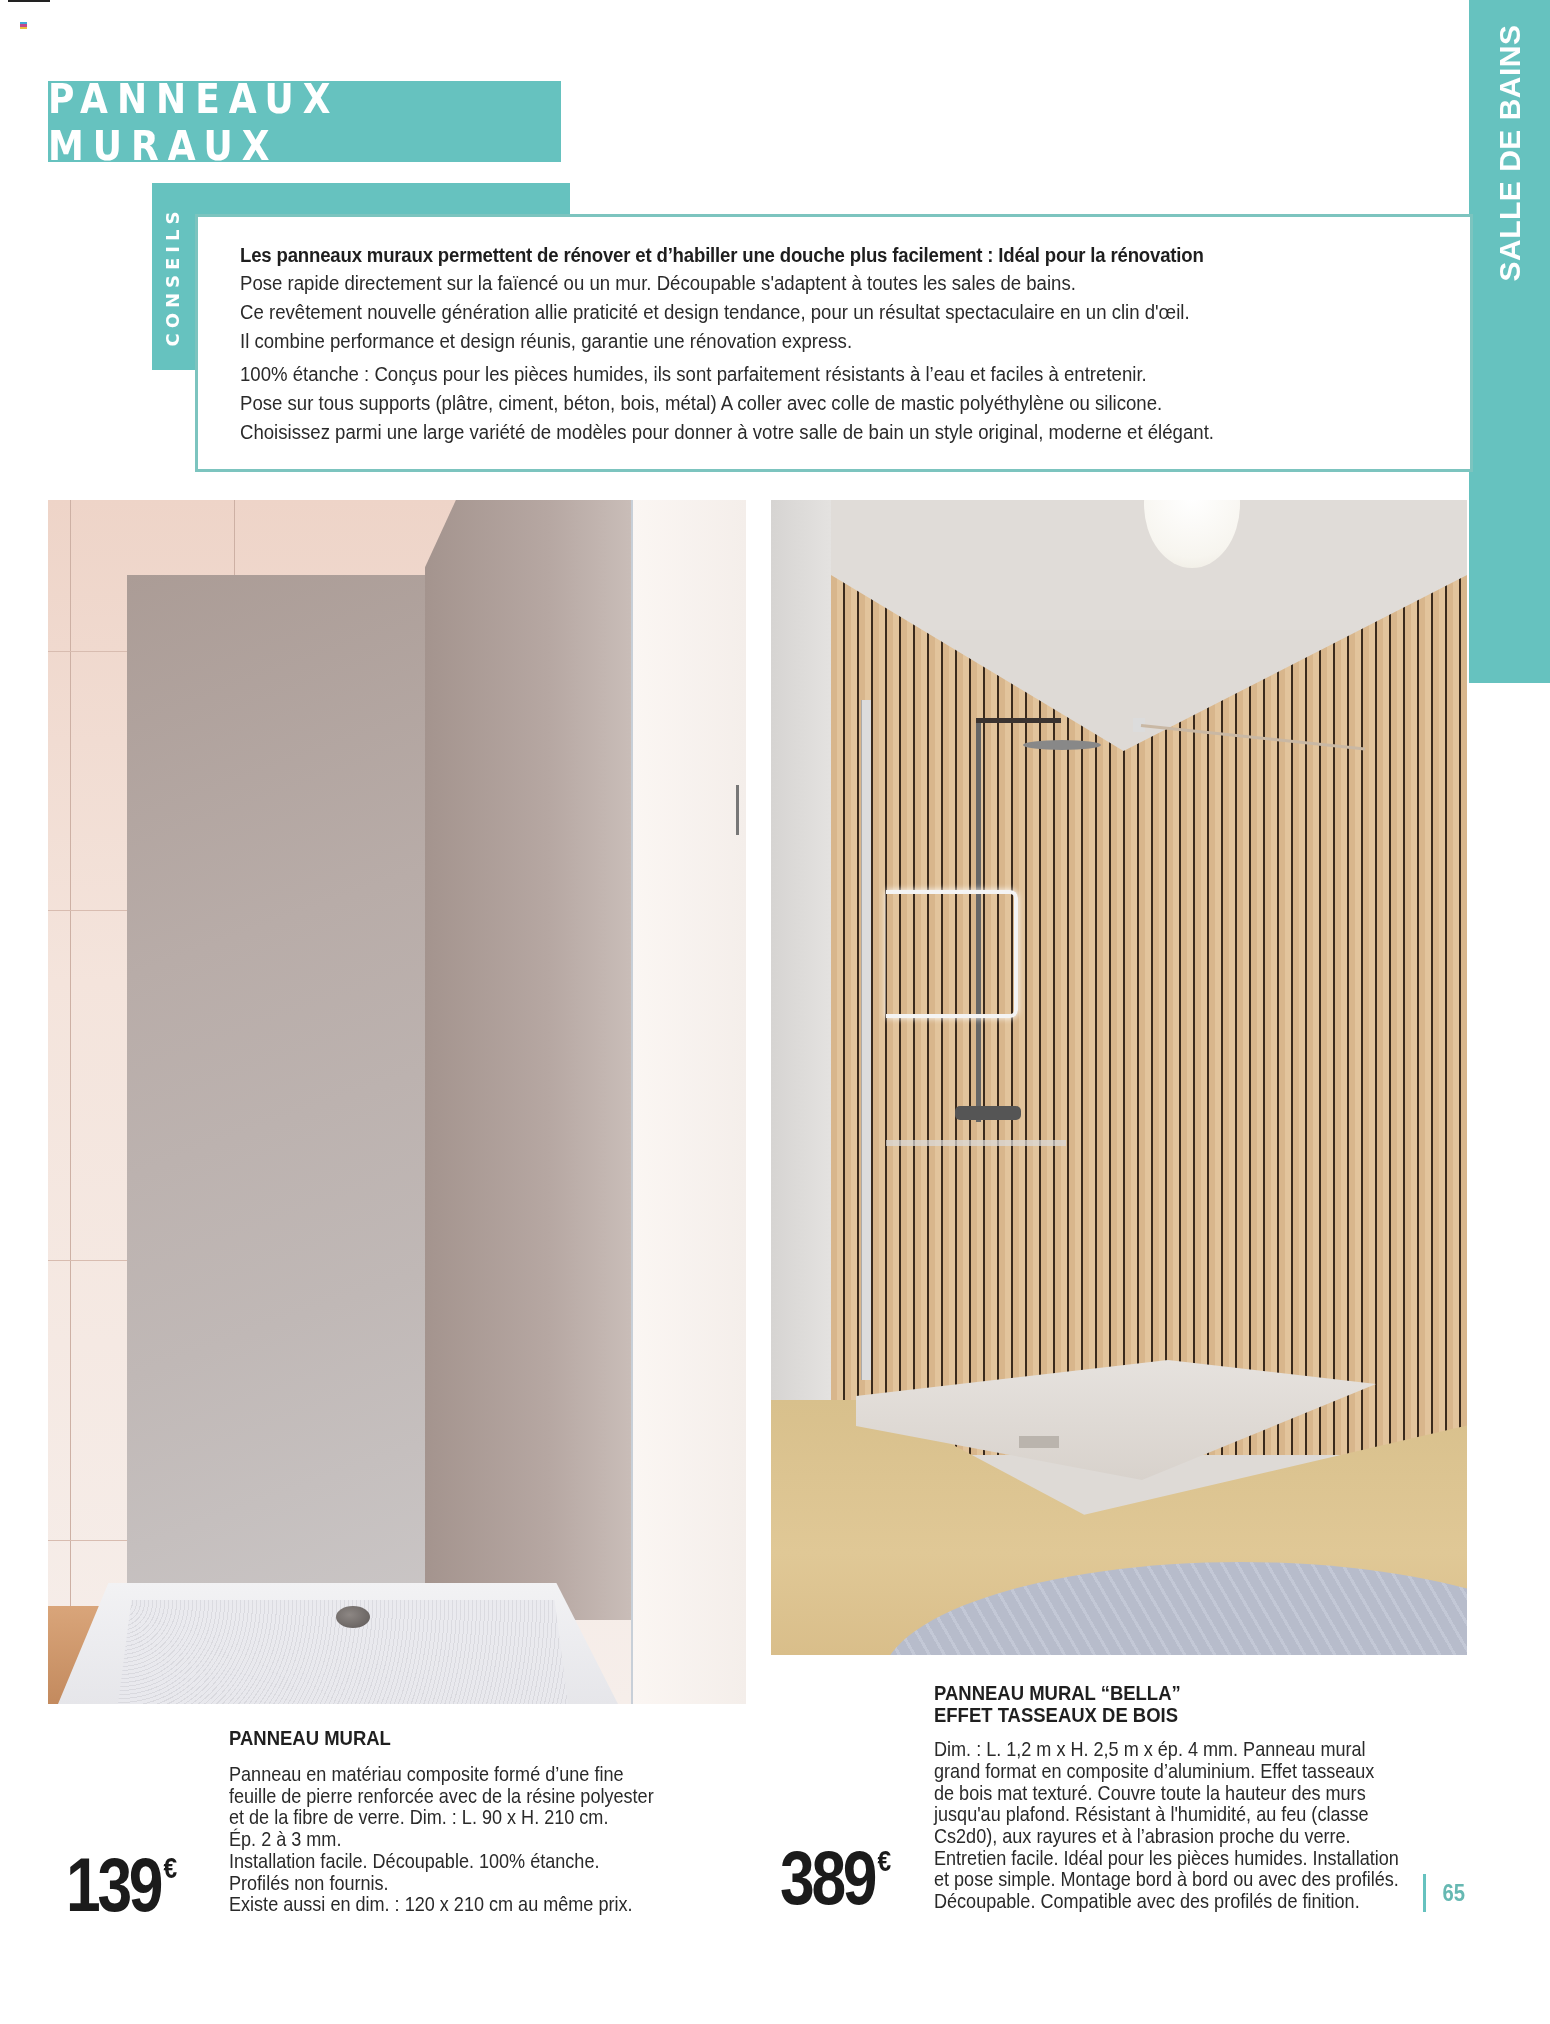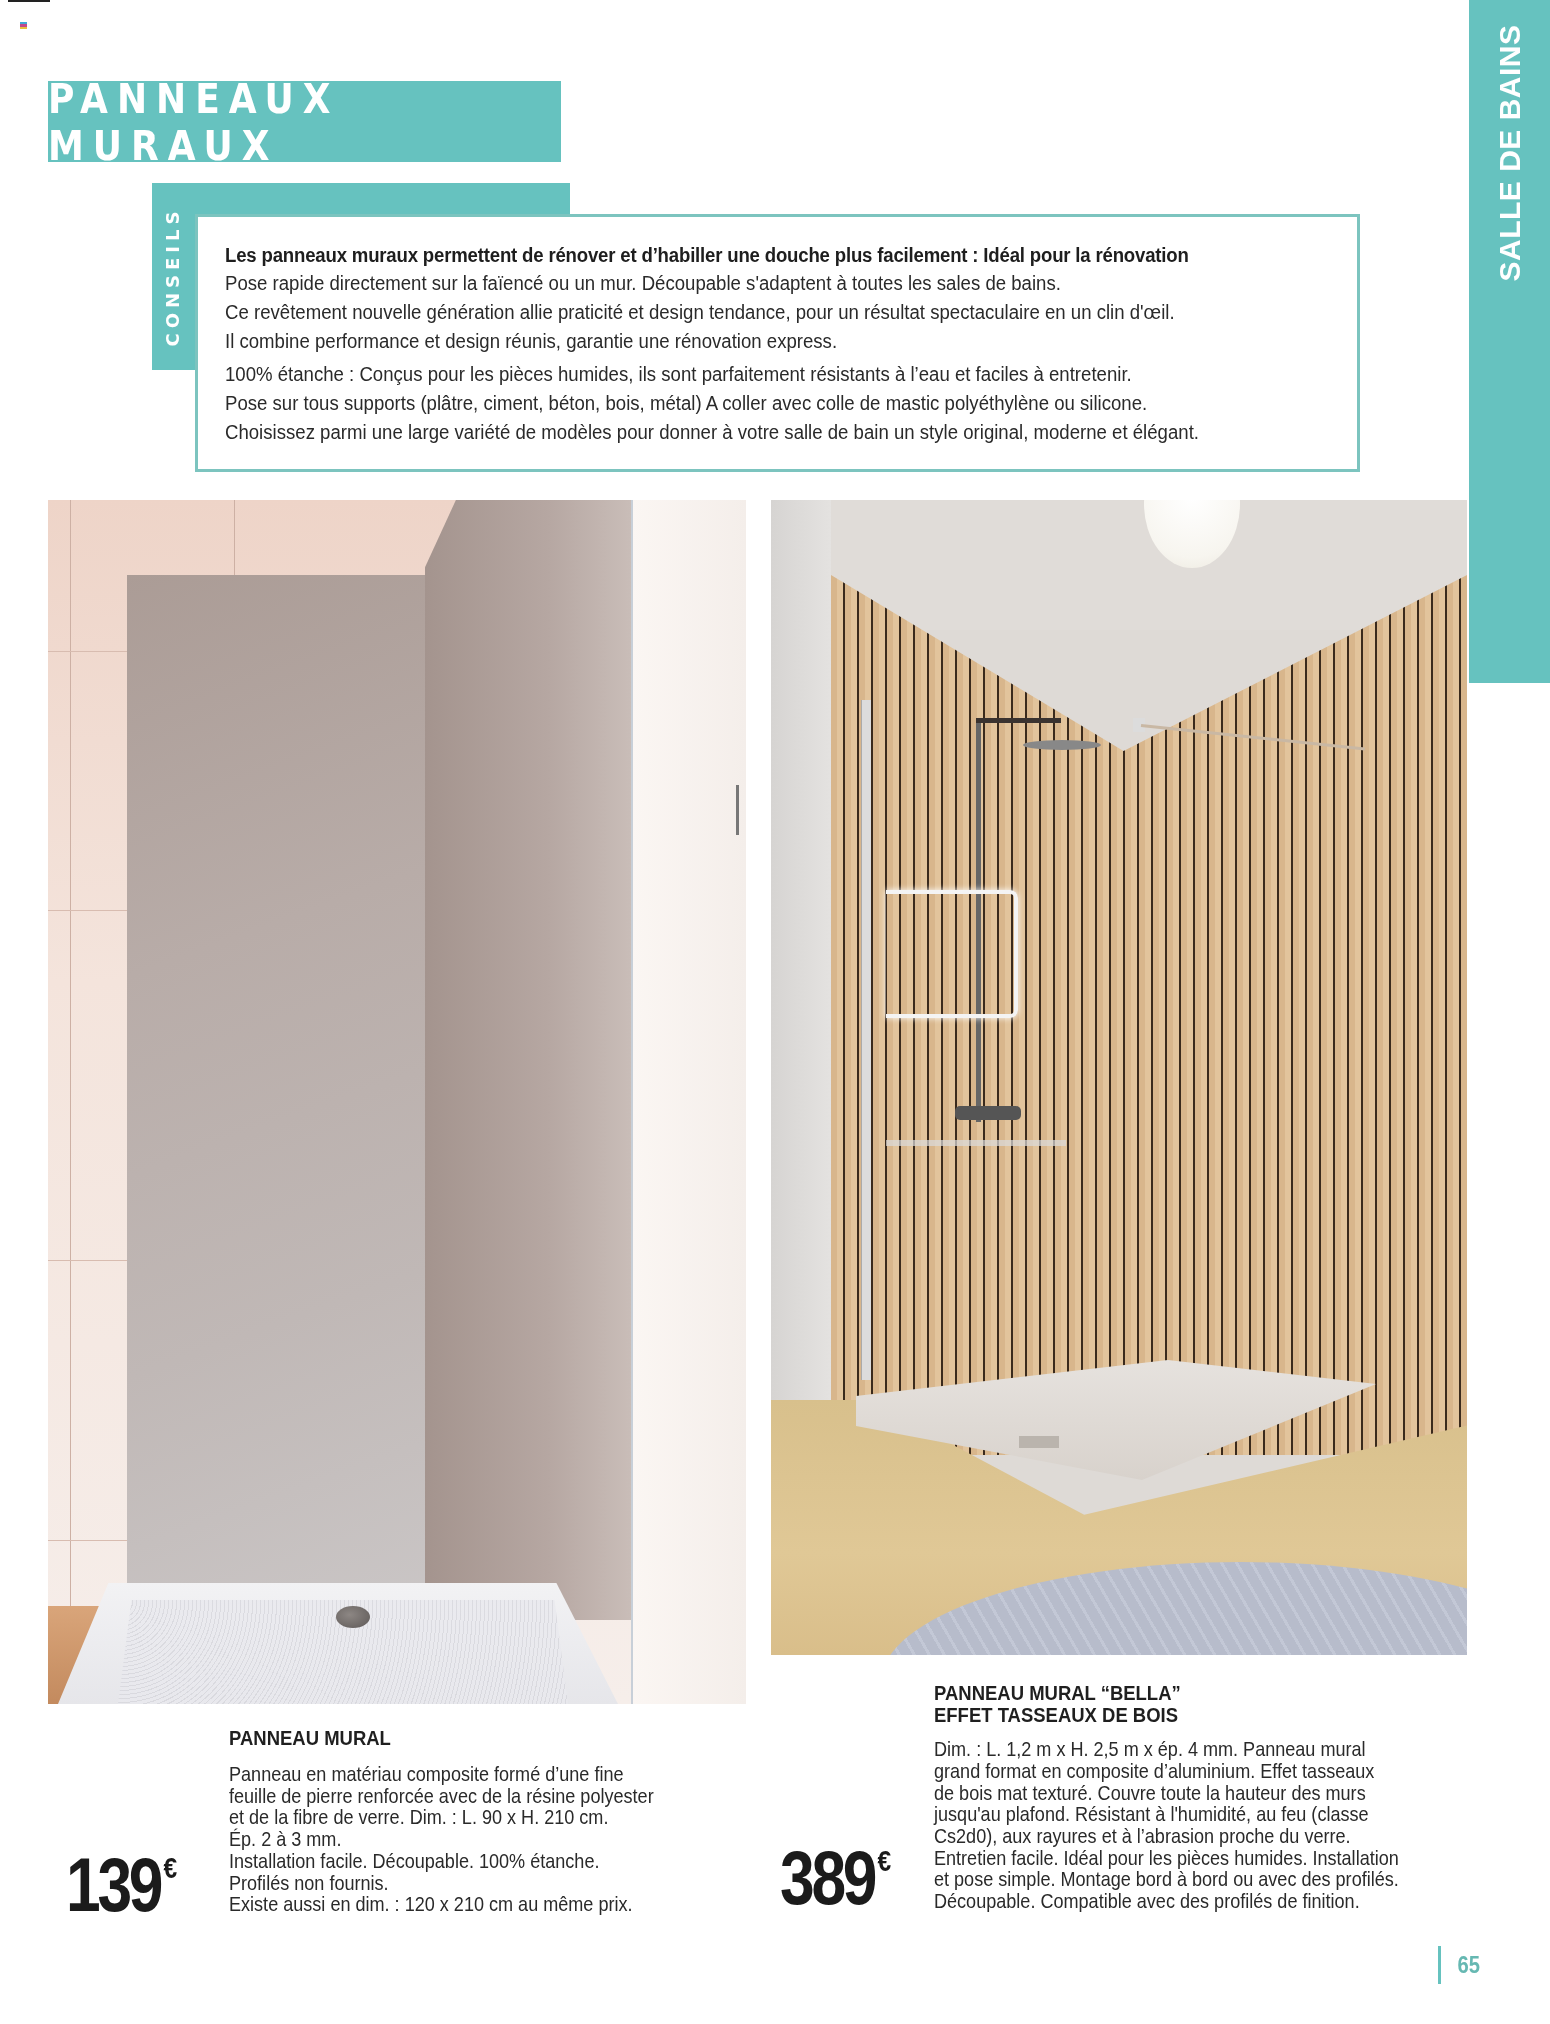--- a/index.html
+++ b/index.html
@@ -14,22 +14,22 @@
     background: #66c2bf; display: flex; align-items: center; justify-content: center; }
   .title-banner span { color: #fff; font-family: "DejaVu Sans", sans-serif; font-weight: bold;
     font-size: 36px; letter-spacing: 9px; transform: scaleY(1.15); }
 
   .conseils-tab { position: absolute; left: 152px; top: 183px; width: 418px; height: 187px; background: #66c2bf; }
   .conseils-label { position: absolute; left: 152px; top: 183px; width: 42px; height: 187px;
     display: flex; align-items: center; justify-content: center; }
   .conseils-label span { transform: rotate(-90deg); color: #fff; font-weight: bold; font-size: 18px;
     letter-spacing: 5px; white-space: nowrap; font-family: "DejaVu Sans", sans-serif; }
 
-  .tip-box { position: absolute; left: 195px; top: 214px; width: 1165px; height: 258px;
-    background: #fff; border: 3px solid #7cc4bf; padding: 24px 26px 0 27px; }
+  .tip-box { position: absolute; left: 195px; top: 214px; width: 1278px; height: 258px;
+    background: #fff; border: 3px solid #7cc4bf; padding: 24px 26px 0 42px; }
   .tip-box .lead { font-weight: bold; font-size: 20px; color: #1e1e1e; line-height: 28px;
     letter-spacing: -0.2px; transform: scaleX(0.93); transform-origin: left; white-space: nowrap; }
   .tip-box .para { font-size: 20px; color: #2a2a2a; line-height: 29px; transform: scaleX(0.93);
     transform-origin: left; white-space: nowrap; }
   .tip-box .group + .group { margin-top: 4px; }
 
   .side-tab { position: absolute; left: 1469px; top: 0; width: 81px; height: 683px; background: #66c2bf;
     display: flex; align-items: flex-start; justify-content: center; }
   .side-tab span { position: absolute; top: 65px; left: 0; width: 81px; height: 175px;
     display: flex; align-items: center; justify-content: center; }
@@ -98,21 +98,21 @@
 
   
   .product-title { position: absolute; font-weight: bold; font-size: 21px; color: #1f1f1f; line-height: 24px;
     transform: scaleX(0.88); transform-origin: left; white-space: nowrap; }
   .product-desc { position: absolute; font-size: 21px; color: #2a2a2a; line-height: 21.6px;
     transform: scaleX(0.86); transform-origin: left; white-space: nowrap; }
   .price { position: absolute; font-family: "Liberation Sans", sans-serif; font-weight: bold; color: #1b1b1b;
     font-size: 76px; letter-spacing: -4px; line-height: 1; transform: scaleX(0.82); transform-origin: left; }
   .price .cur { font-size: 30px; vertical-align: top; position: relative; top: 6px; letter-spacing: 0; margin-left: 4px; }
 
-  .page-num { position: absolute; left: 1423px; top: 1946px; display: flex; align-items: center; margin-left: 15px; }
+  .page-num { position: absolute; left: 1423px; top: 1874px; display: flex; align-items: center; }
   .page-num .rule { width: 3px; height: 38px; background: #66c2bf; margin-right: 15px; }
   .page-num span { color: #66b8b2; font-weight: bold; font-size: 23px; transform: scaleX(0.88); }
 </style>
 </head>
 <body>
 
 <div class="crop-mark"></div>
 <div class="color-bar"></div>
 
 <div class="title-banner">

